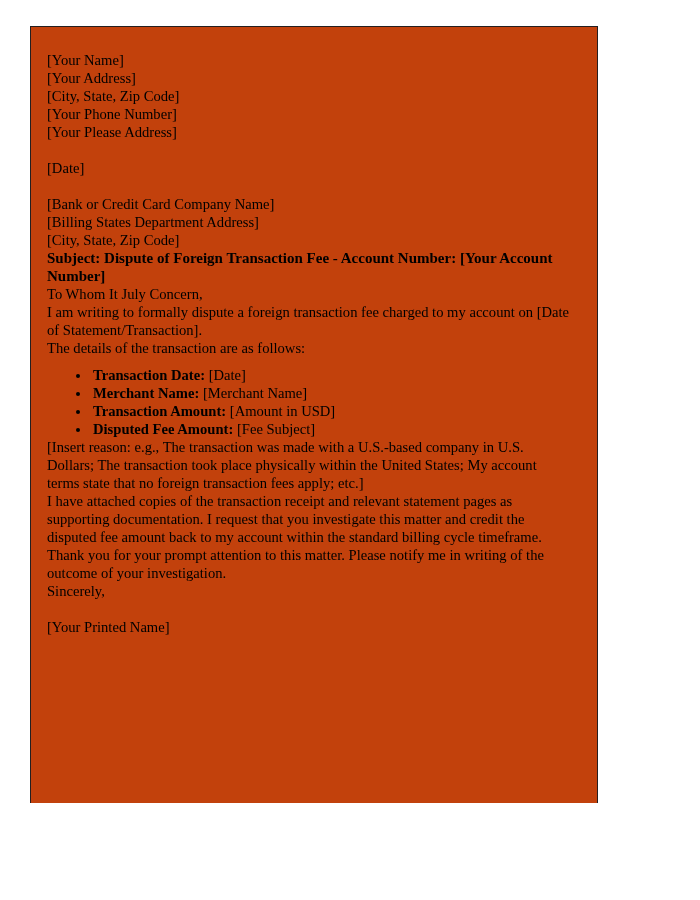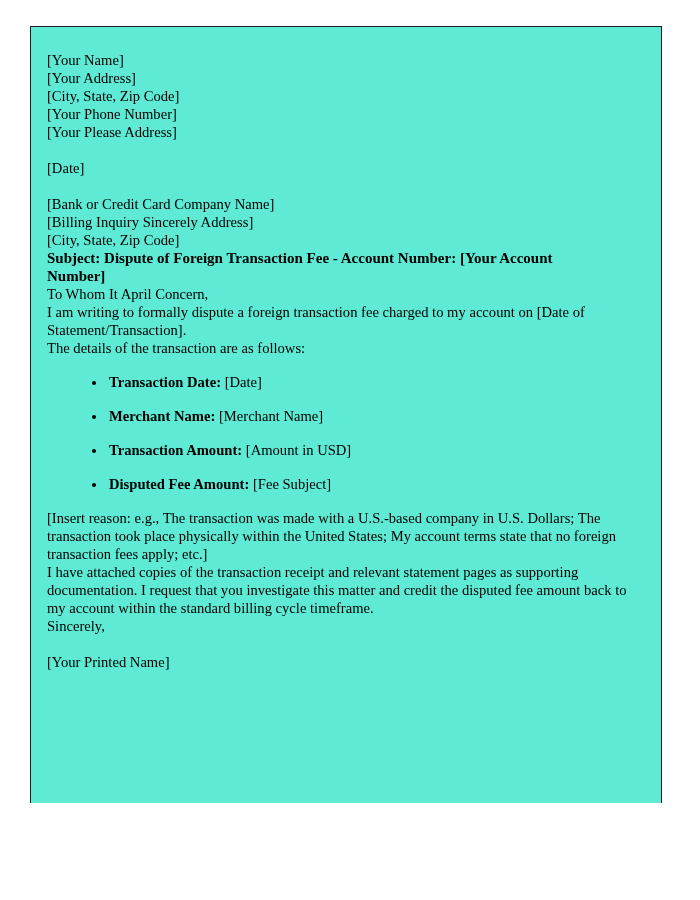--- a/index.html
+++ b/index.html
@@ -13,26 +13,26 @@
     overflow: hidden;
     font-family: "Liberation Serif", "DejaVu Serif", serif;
     color: #000000;
   }
 
   
   #page {
     position: absolute;
     left: 30px;
     top: 26px;
-    width: 632px;          
+    width: 568px;          
     height: 777px;         
     box-sizing: border-box;
     border: 1px solid #231f20;
     border-bottom: none;
-    background: #5eead4;
+    background: #c2410c;
     overflow: hidden;
   }
 
   #page-inner {
     padding: 24px 26px 0 16px;
     box-sizing: border-box;
   }
 
   .blk {
     font-size: 14.6px;
@@ -62,21 +62,21 @@
   }
 
   ul.details {
     margin: 9px 0 0 0;
     padding-left: 44px;
     list-style: disc;
   }
   ul.details li {
     font-size: 14.6px;
     line-height: 18px;
-    margin: 16px;
+    margin: 0;
     padding-left: 2px;
     font-family: Liberation Serif, serif;
   }
   ul.details li .lbl { font-weight: bold; }
   ul.details li .val { font-weight: normal; }
 
   .sig-line { white-space: pre; }
 </style>
 </head>
 <body>
@@ -89,27 +89,27 @@
       <div class="blk addr-line">[Your Address]</div>
       <div class="blk addr-line">[City, State, Zip Code]</div>
       <div class="blk addr-line">[Your Phone Number]</div>
       <div class="blk addr-line">[Your Please Address]</div>
     </div>
 
     <div class="blk gap-line">[Date]</div>
 
     <div class="gap-line">
       <div class="blk addr-line">[Bank or Credit Card Company Name]</div>
-      <div class="blk addr-line">[Billing Inquiry Sincerely Address]</div>
+      <div class="blk addr-line">[Billing States Department Address]</div>
       <div class="blk addr-line">[City, State, Zip Code]</div>
     </div>
 
     <div class="subject gap-line">Subject: Dispute of Foreign Transaction Fee - Account Number: [Your Account Number]</div>
 
-    <p class="para gap-line">To Whom It April Concern,</p>
+    <p class="para gap-line">To Whom It July Concern,</p>
 
     <p class="para gap-line">I am writing to formally dispute a foreign transaction fee charged to my account on [Date of Statement/Transaction].</p>
 
     <p class="para gap-line">The details of the transaction are as follows:</p>
 
     <ul class="details">
       <li>
         <span class="lbl">Transaction Date:</span>
         <span class="val">[Date]</span>
       </li>
@@ -125,20 +125,21 @@
         <span class="lbl">Disputed Fee Amount:</span>
         <span class="val">[Fee Subject]</span>
       </li>
     </ul>
 
 
     <p class="para gap-line">[Insert reason: e.g., The transaction was made with a U.S.-based company in U.S. Dollars; The transaction took place physically within the United States; My account terms state that no foreign transaction fees apply; etc.]</p>
 
     <p class="para gap-line">I have attached copies of the transaction receipt and relevant statement pages as supporting documentation. I request that you investigate this matter and credit the disputed fee amount back to my account within the standard billing cycle timeframe.</p>
 
+    <p class="para gap-line">Thank you for your prompt attention to this matter. Please notify me in writing of the outcome of your investigation.</p>
 
     <p class="para gap-line">Sincerely,</p>
 
     <div class="gap-line">
       <div class="blk sig-line">[Your Printed Name]</div>
     </div>
 
   </div>
 </div>
 

